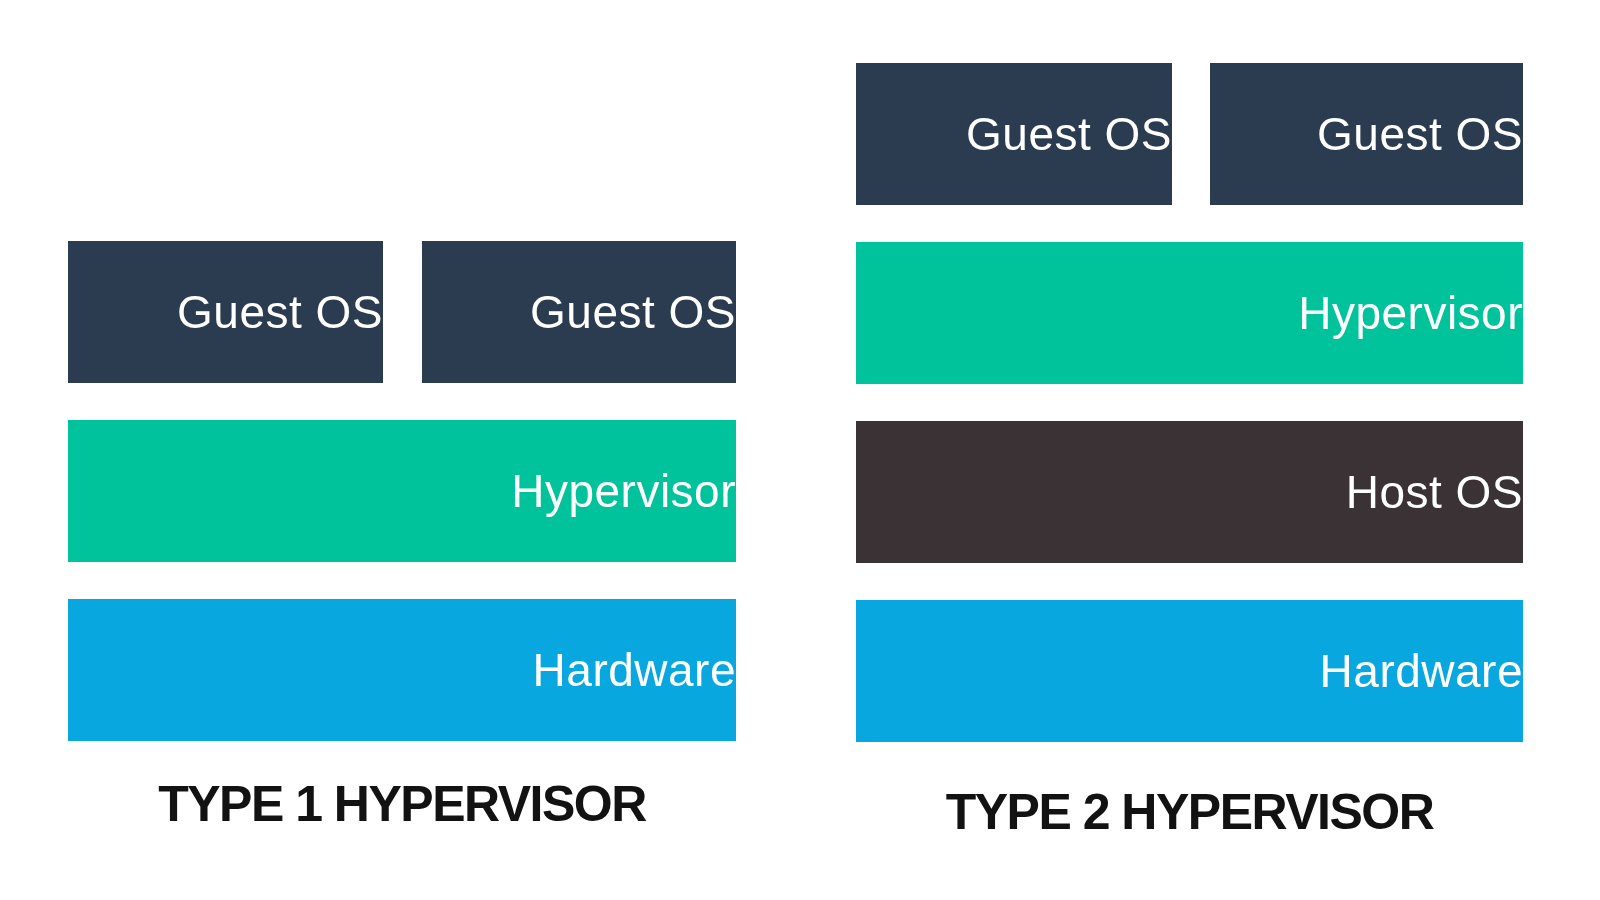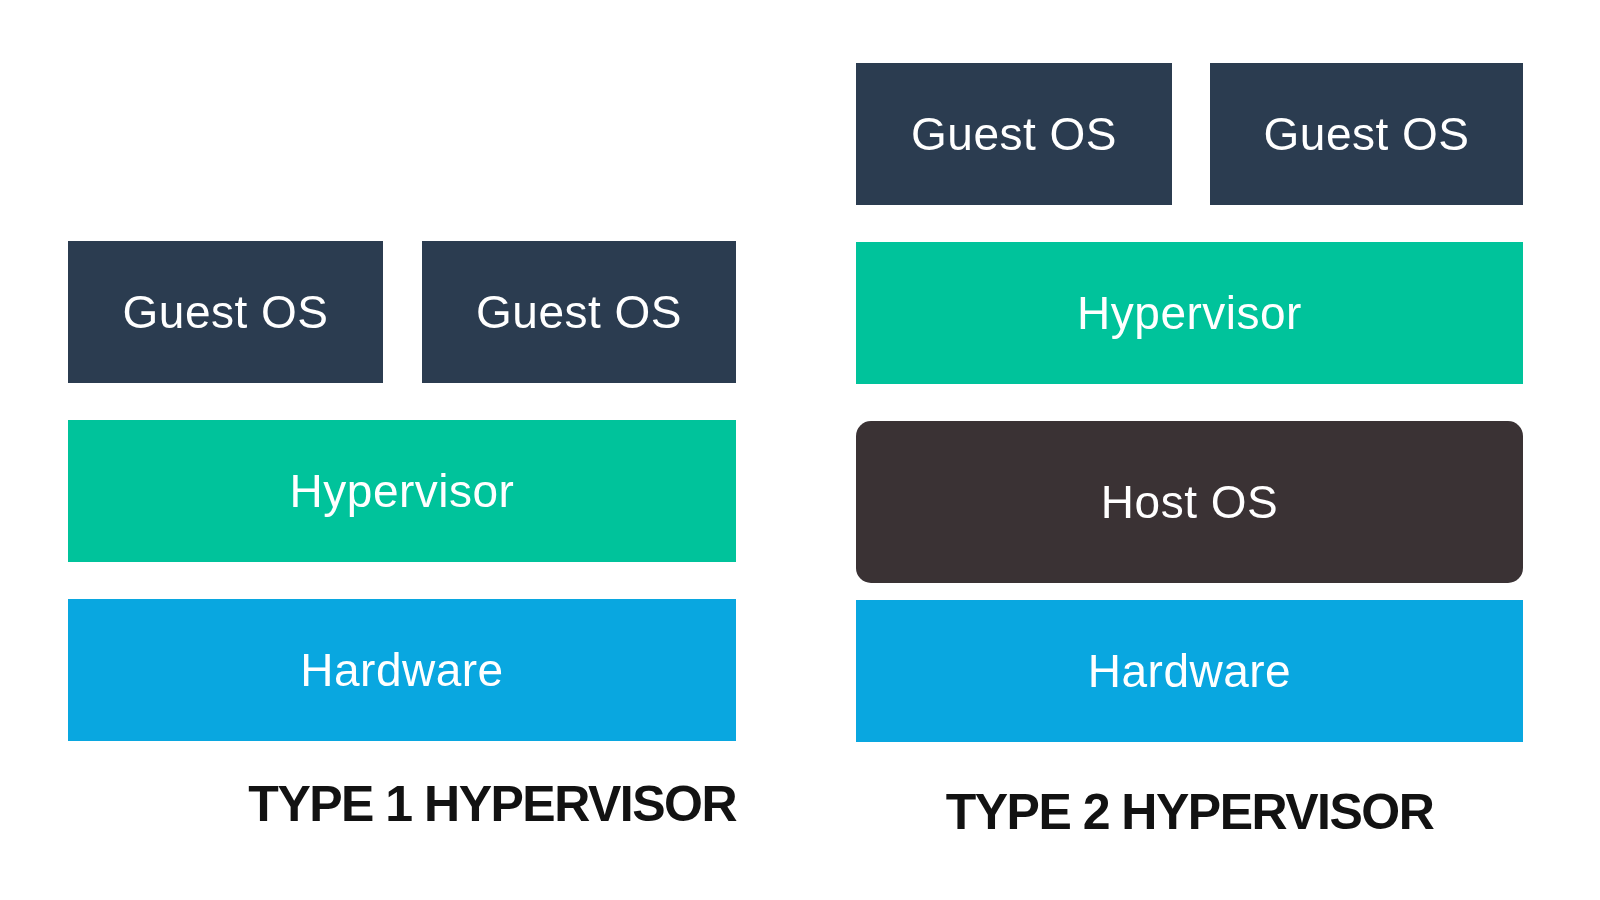--- a/index.html
+++ b/index.html
@@ -11,46 +11,46 @@
     height: 900px;
     position: relative;
     background: #ffffff;
     font-family: "Liberation Sans", "DejaVu Sans", sans-serif;
     overflow: hidden;
   }
   .box {
     position: absolute;
     display: flex;
     align-items: center;
-    justify-content: center;
+    justify-content: flex-end;
     color: #ffffff;
     font-size: 46px;
     font-weight: 400;
     letter-spacing: 0.5px;
   }
   .caption {
     position: absolute;
     text-align: center;
     color: #121212;
     font-size: 50px;
     font-weight: 800;
     letter-spacing: -1.5px;
     line-height: 56px;
   }
   
   .t1-guest-1   { left: 68px;  top: 241px; width: 315px; height: 142px; }
   .t1-guest-2   { left: 422px; top: 241px; width: 314px; height: 142px; }
   .t1-hypervisor{ left: 68px;  top: 420px; width: 668px; height: 142px; }
   .t1-hardware  { left: 68px;  top: 599px; width: 668px; height: 142px; }
-  .t1-caption   { left: 68px;  top: 776px; width: 668px; text-align: right; }
+  .t1-caption   { left: 68px;  top: 776px; width: 668px; }
   
   .t2-guest-1   { left: 856px;  top: 63px;  width: 316px; height: 142px; }
   .t2-guest-2   { left: 1210px; top: 63px;  width: 313px; height: 142px; }
   .t2-hypervisor{ left: 856px;  top: 242px; width: 667px; height: 142px; }
-  .t2-hostos    { left: 856px;  top: 421px; width: 667px; height: 162px; border-radius: 15px; }
+  .t2-hostos    { left: 856px;  top: 421px; width: 667px; height: 142px; }
   .t2-hardware  { left: 856px;  top: 600px; width: 667px; height: 142px; }
   .t2-caption   { left: 856px;  top: 776px; width: 667px; margin-top: 8px; }
 </style>
 </head>
 <body style="background: rgb(255, 255, 255);">
 
 <div>
 
   <div>
     <div class="box t1-guest-1" style="background: rgb(43, 60, 80);">

